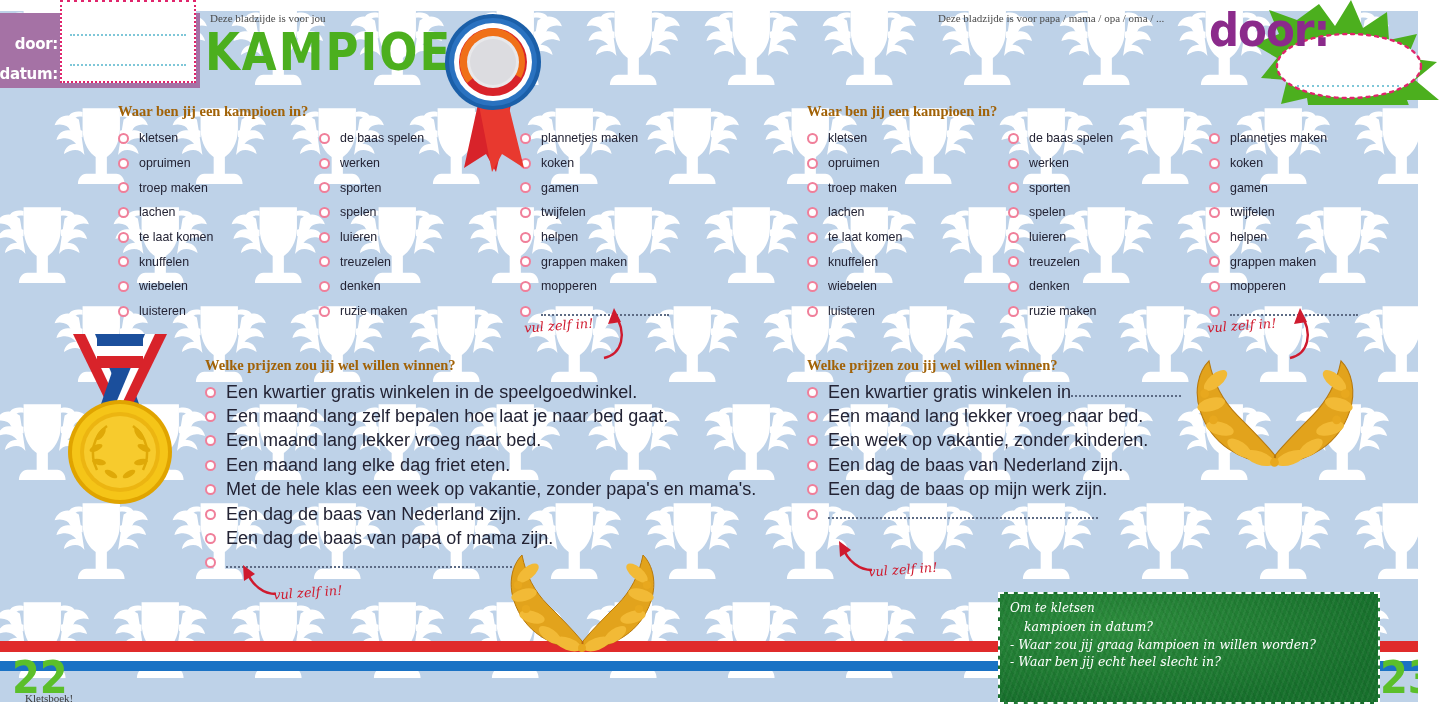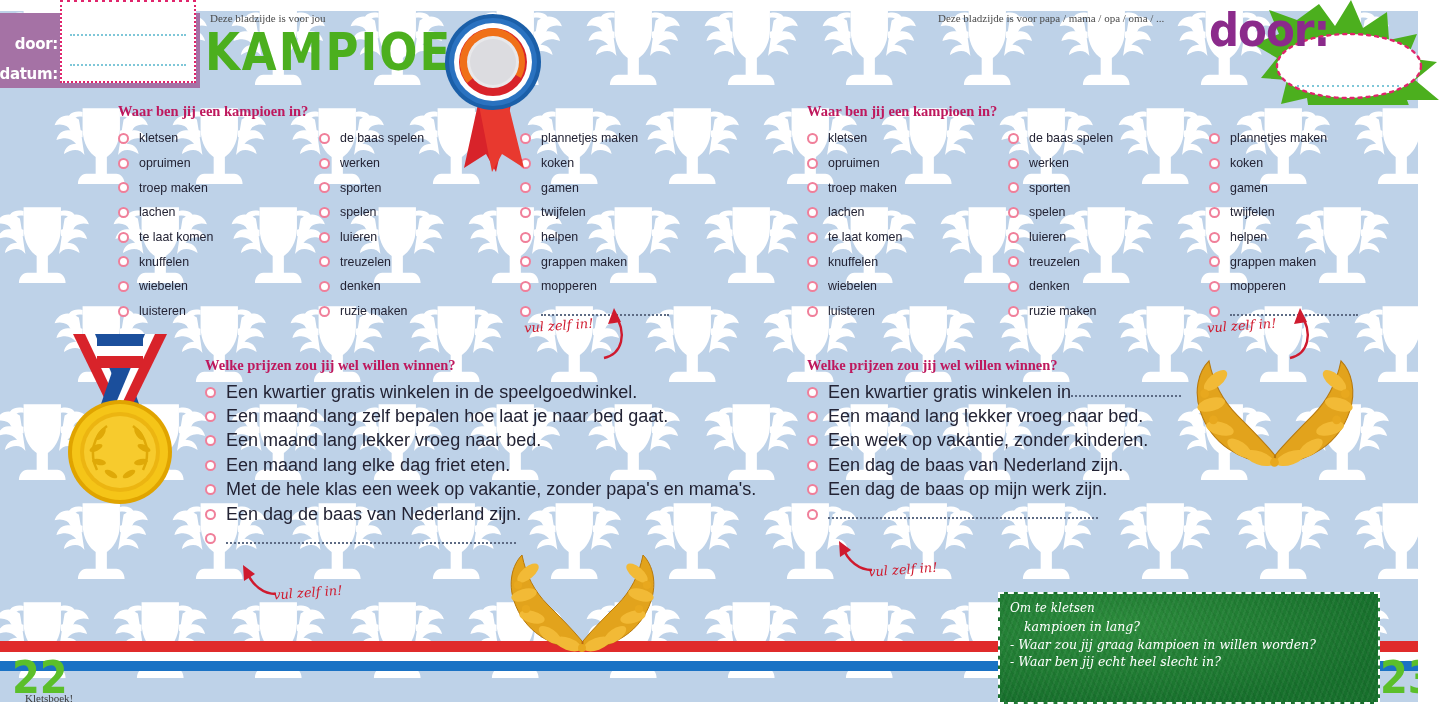--- a/index.html
+++ b/index.html
@@ -97,21 +97,21 @@
     position:absolute;left:8px;top:2px;
     font-family:"DejaVu Sans",sans-serif;
     font-weight:bold;font-size:42px;color:#8b2a8b;
     letter-spacing:-1px;transform:scaleY(1.12);transform-origin:left top;z-index:47;
   }
 
   
   .qtitle{
     position:absolute;
     font-family:"Liberation Serif",serif;
-    font-weight:bold;font-size:14.5px;color:#be185d;z-index:20;white-space:nowrap;
+    font-weight:bold;font-size:14.5px;color:#a16207;z-index:20;white-space:nowrap;
   }
   .optlist{position:absolute;z-index:20;}
   .opt{
     position:relative;height:24.7px;
     font-family:"Liberation Sans",sans-serif;
     font-size:12.4px;color:#232334;
     white-space:nowrap;
     display:flex;align-items:center;
   }
   .cb{
@@ -1209,20 +1209,24 @@
       <div class="opt">
         <span class="cb"></span>
         <span class="txt">Met de hele klas een week op vakantie, zonder papa's en mama's.</span>
       </div>
       <div class="opt">
         <span class="cb"></span>
         <span class="txt">Een dag de baas van Nederland zijn.</span>
       </div>
       <div class="opt">
         <span class="cb"></span>
+        <span class="txt">Een dag de baas van papa of mama zijn.</span>
+      </div>
+      <div class="opt">
+        <span class="cb"></span>
         <span class="fillline" style="width: 290px;"></span>
       </div>
     </div>
 
   <div class="vulzelf" style="left:273px;top:585px;">vul zelf in!</div>
   <svg class="arrowsvg" style="left:238px;top:562px;width:44px;height:40px;" viewBox="0 0 44 40">
     <path d="M38 32 C26 32 14 24 8 8" stroke="#cf1a2e" stroke-width="2.4" fill="none"></path>
     <path d="M5 3 L6 19 L17 12 Z" fill="#cf1a2e"></path>
   </svg>
 
@@ -1366,21 +1370,21 @@
     </div>
 
   <div class="vulzelf" style="left:868px;top:562px;">vul zelf in!</div>
   <svg class="arrowsvg" style="left:834px;top:538px;width:44px;height:40px;" viewBox="0 0 44 40">
     <path d="M38 32 C26 32 14 24 8 8" stroke="#cf1a2e" stroke-width="2.4" fill="none"></path>
     <path d="M5 3 L6 19 L17 12 Z" fill="#cf1a2e"></path>
   </svg>
 
   <div class="chalk">
     <div class="ct">Om te kletsen</div>
-    <div class="cl" style="padding-left:14px;">kampioen in lang?</div>
+    <div class="cl" style="padding-left:14px;">kampioen in datum?</div>
     <div class="cl">- Waar zou jij graag kampioen in willen worden?</div>
     <div class="cl">- Waar ben jij echt heel slecht in?</div>
   </div>
 
   <div class="pagenum" style="left:12px;top:652px;">22</div>
   <div class="pagenum" style="left:1380px;top:652px;">23</div>
   <div class="footer">Kletsboek!</div>
 
 </div>
 

